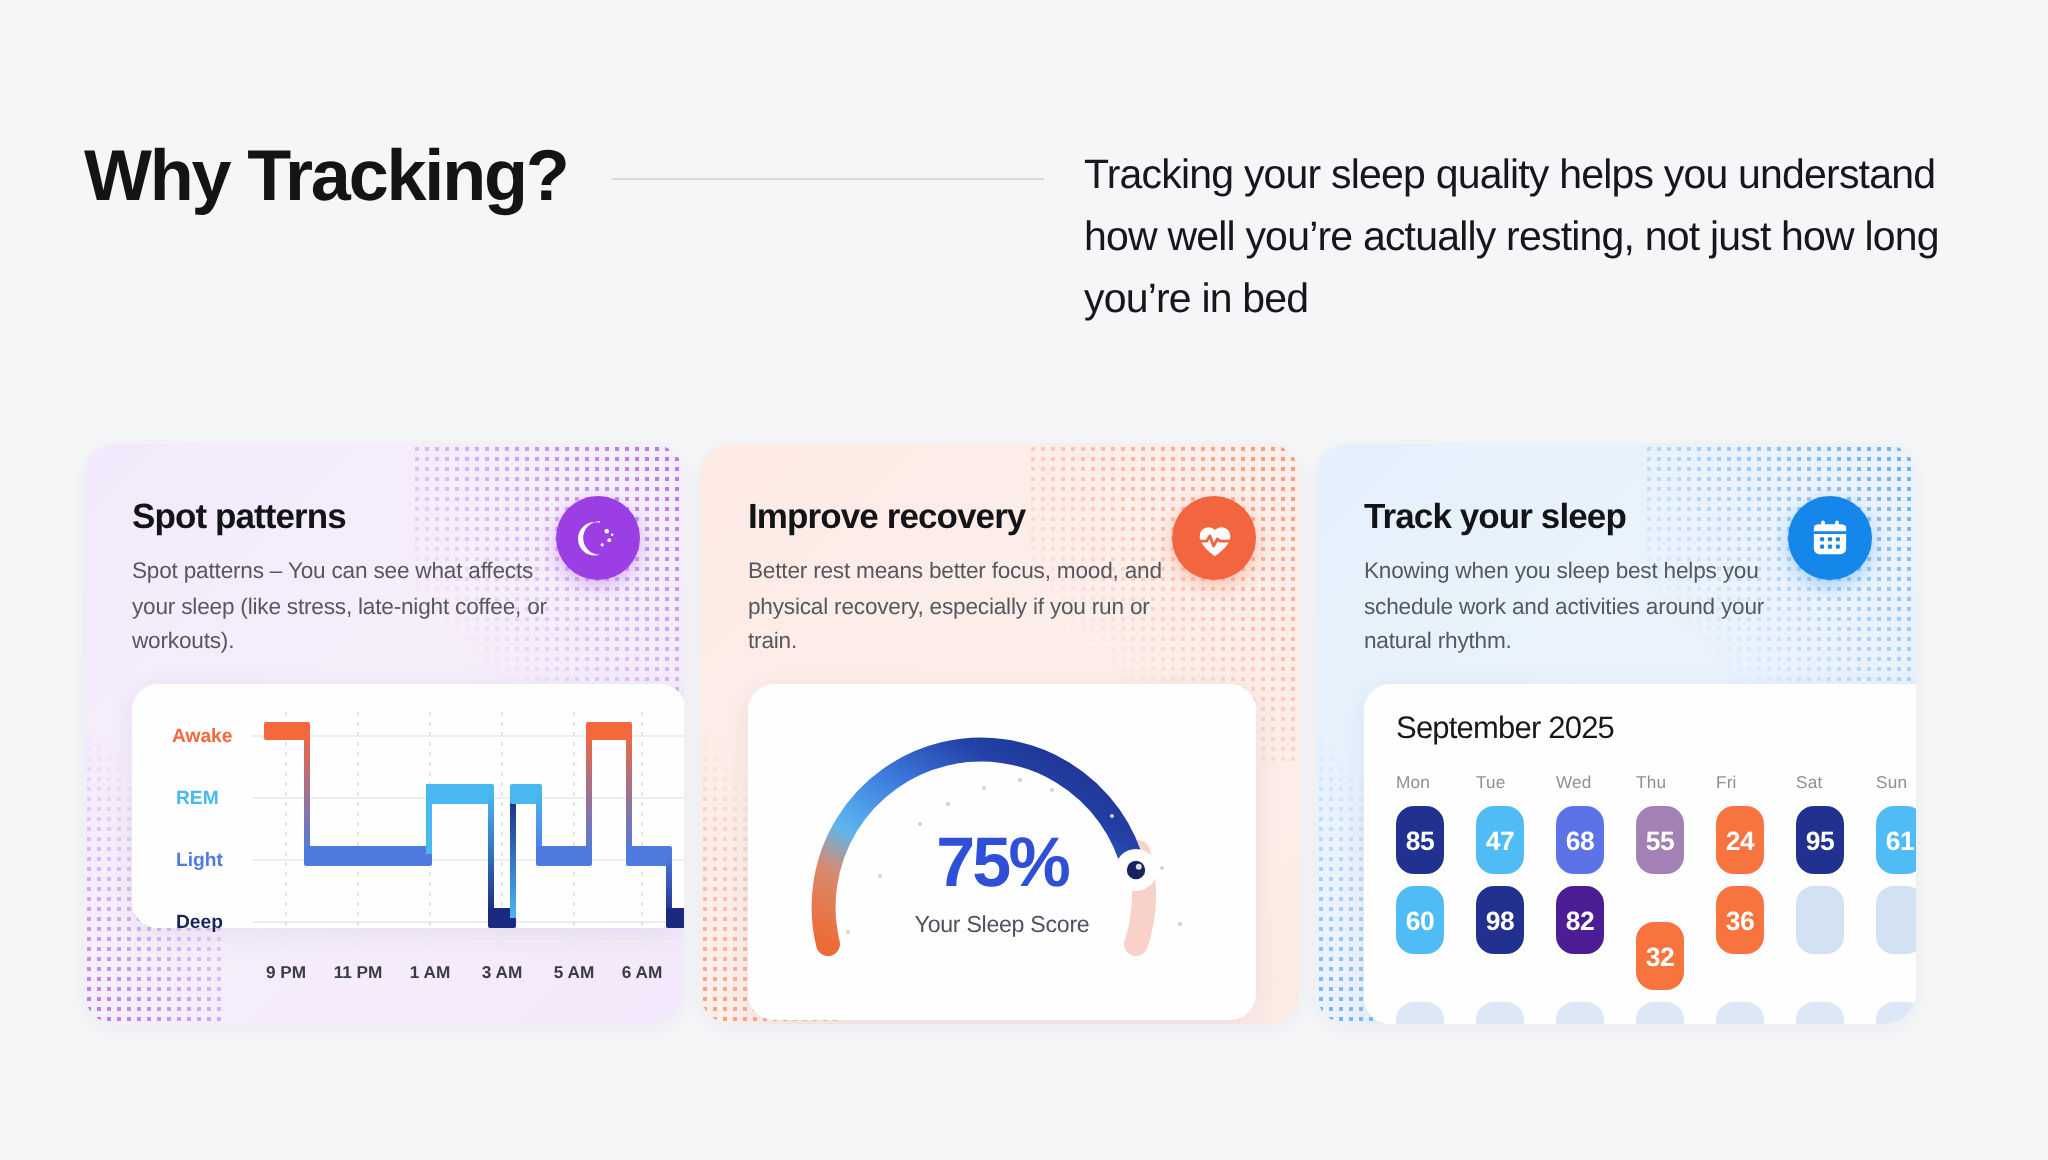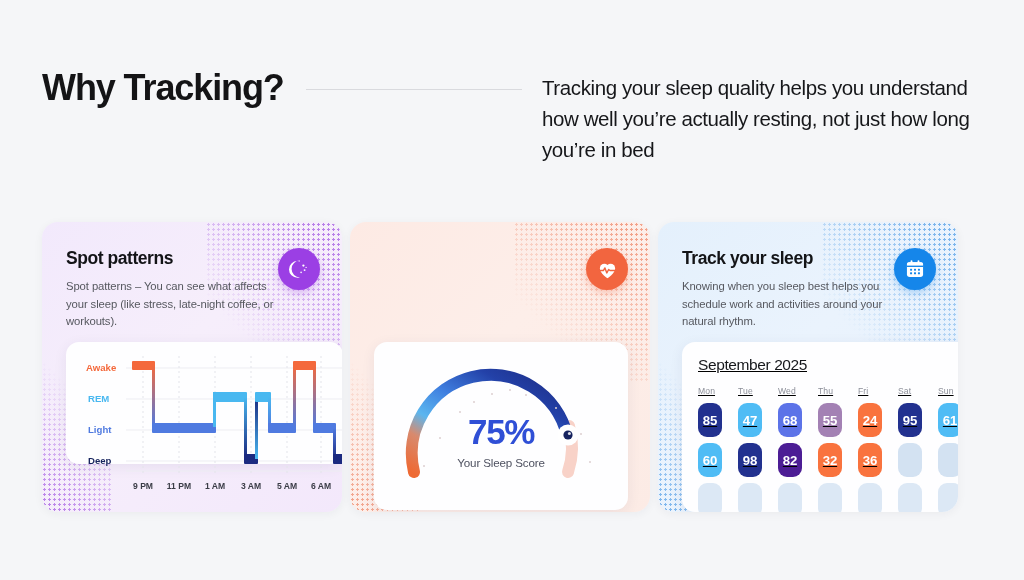--- a/index.html
+++ b/index.html
@@ -78,21 +78,21 @@
 
   
   .gauge-wrap { position: relative; width: 100%; height: 100%; }
   .gauge-center {
     position: absolute; left: 0; right: 0; top: 72px; text-align: center;
   }
   .gauge-value { font-size: 35px; font-weight: 700; color: #2f4fd6; letter-spacing: -1.4px; line-height: 1; }
   .gauge-label { margin-top: 7px; font-size: 11.6px; color: #4e5160; letter-spacing: -0.15px; }
 
   
-  .cal { position: relative; padding: 14px 0 0 16px; width: 100%; height: 100%; text-decoration: underline; }
+  .cal { position: relative; padding: 14px 0 0 16px; width: 100%; height: 100%; }
   .cal-month { font-size: 15.5px; font-weight: 500; color: #16181c; letter-spacing: -0.4px; }
   .cal-grid { margin-top: 12px; display: grid; grid-template-columns: repeat(7, 34px); column-gap: 6px; row-gap: 6px; }
   .cal-dow { font-size: 8.6px; color: #8c8f99; letter-spacing: 0.1px; padding-bottom: 1px; }
   .cal-cell {
     width: 24px; height: 34px; border-radius: 9px;
     display: flex; align-items: center; justify-content: center;
     font-size: 13.2px; font-weight: 700; color: #ffffff; letter-spacing: -0.2px;
   }
   .cal-cell.empty { background: #d3e2f2; }
 </style>
@@ -228,20 +228,24 @@
             </g>
           </svg>
         </div>
       </div>
     </div>
 
     <div class="card c2">
       <div class="dots-tr"></div>
       <div class="dots-bl"></div>
 
+      <div class="card-head">
+        <div class="card-title">Improve recovery</div>
+        <div class="card-desc">Better rest means better focus, mood, and physical recovery, especially if you run or train.</div>
+      </div>
 
       <div class="badge orange">
         <svg width="23" height="23" viewBox="0 0 24 24" aria-hidden="true">
           <path d="M12 21s-8-5.1-8-10.4A4.7 4.7 0 0 1 12 7.3a4.7 4.7 0 0 1 8 3.3C20 15.9 12 21 12 21z" fill="#ffffff"></path>
           <path d="M3.6 13.1h4.1l1.6-2.7 2 5.2 1.9-3.6 1.4 1.1h5.8" fill="none" stroke="#f2653f" stroke-width="1.5" stroke-linecap="round" stroke-linejoin="round"></path>
         </svg>
       </div>
 
       <div class="panel p2">
         <div class="gauge-wrap">
@@ -328,21 +332,21 @@
               <div class="cal-cell" style="background: rgb(34, 49, 143);">85</div>
               <div class="cal-cell" style="background: rgb(79, 188, 245);">47</div>
               <div class="cal-cell" style="background: rgb(92, 115, 232);">68</div>
               <div class="cal-cell" style="background: rgb(163, 129, 180);">55</div>
               <div class="cal-cell" style="background: rgb(249, 115, 62);">24</div>
               <div class="cal-cell" style="background: rgb(34, 49, 143);">95</div>
               <div class="cal-cell" style="background: rgb(79, 188, 245);">61</div>
               <div class="cal-cell" style="background: rgb(79, 188, 245);">60</div>
               <div class="cal-cell" style="background: rgb(34, 49, 143);">98</div>
               <div class="cal-cell" style="background: #4c1d95;">82</div>
-              <div class="cal-cell" style="background: rgb(249, 115, 62);">32</div>
+              <div class="cal-cell" style="background: rgb(249, 115, 62); margin-top: 18px;">32</div>
               <div class="cal-cell" style="background: rgb(249, 115, 62);">36</div>
               <div class="cal-cell empty" style="background: rgb(211, 226, 242);"></div>
               <div class="cal-cell empty" style="background: rgb(211, 226, 242);"></div>
               <div class="cal-cell empty" style="background: rgb(220, 232, 245);"></div>
               <div class="cal-cell empty" style="background: rgb(220, 232, 245);"></div>
               <div class="cal-cell empty" style="background: rgb(220, 232, 245);"></div>
               <div class="cal-cell empty" style="background: rgb(220, 232, 245);"></div>
               <div class="cal-cell empty" style="background: rgb(220, 232, 245);"></div>
               <div class="cal-cell empty" style="background: rgb(220, 232, 245);"></div>
               <div class="cal-cell empty" style="background: rgb(220, 232, 245);"></div>

